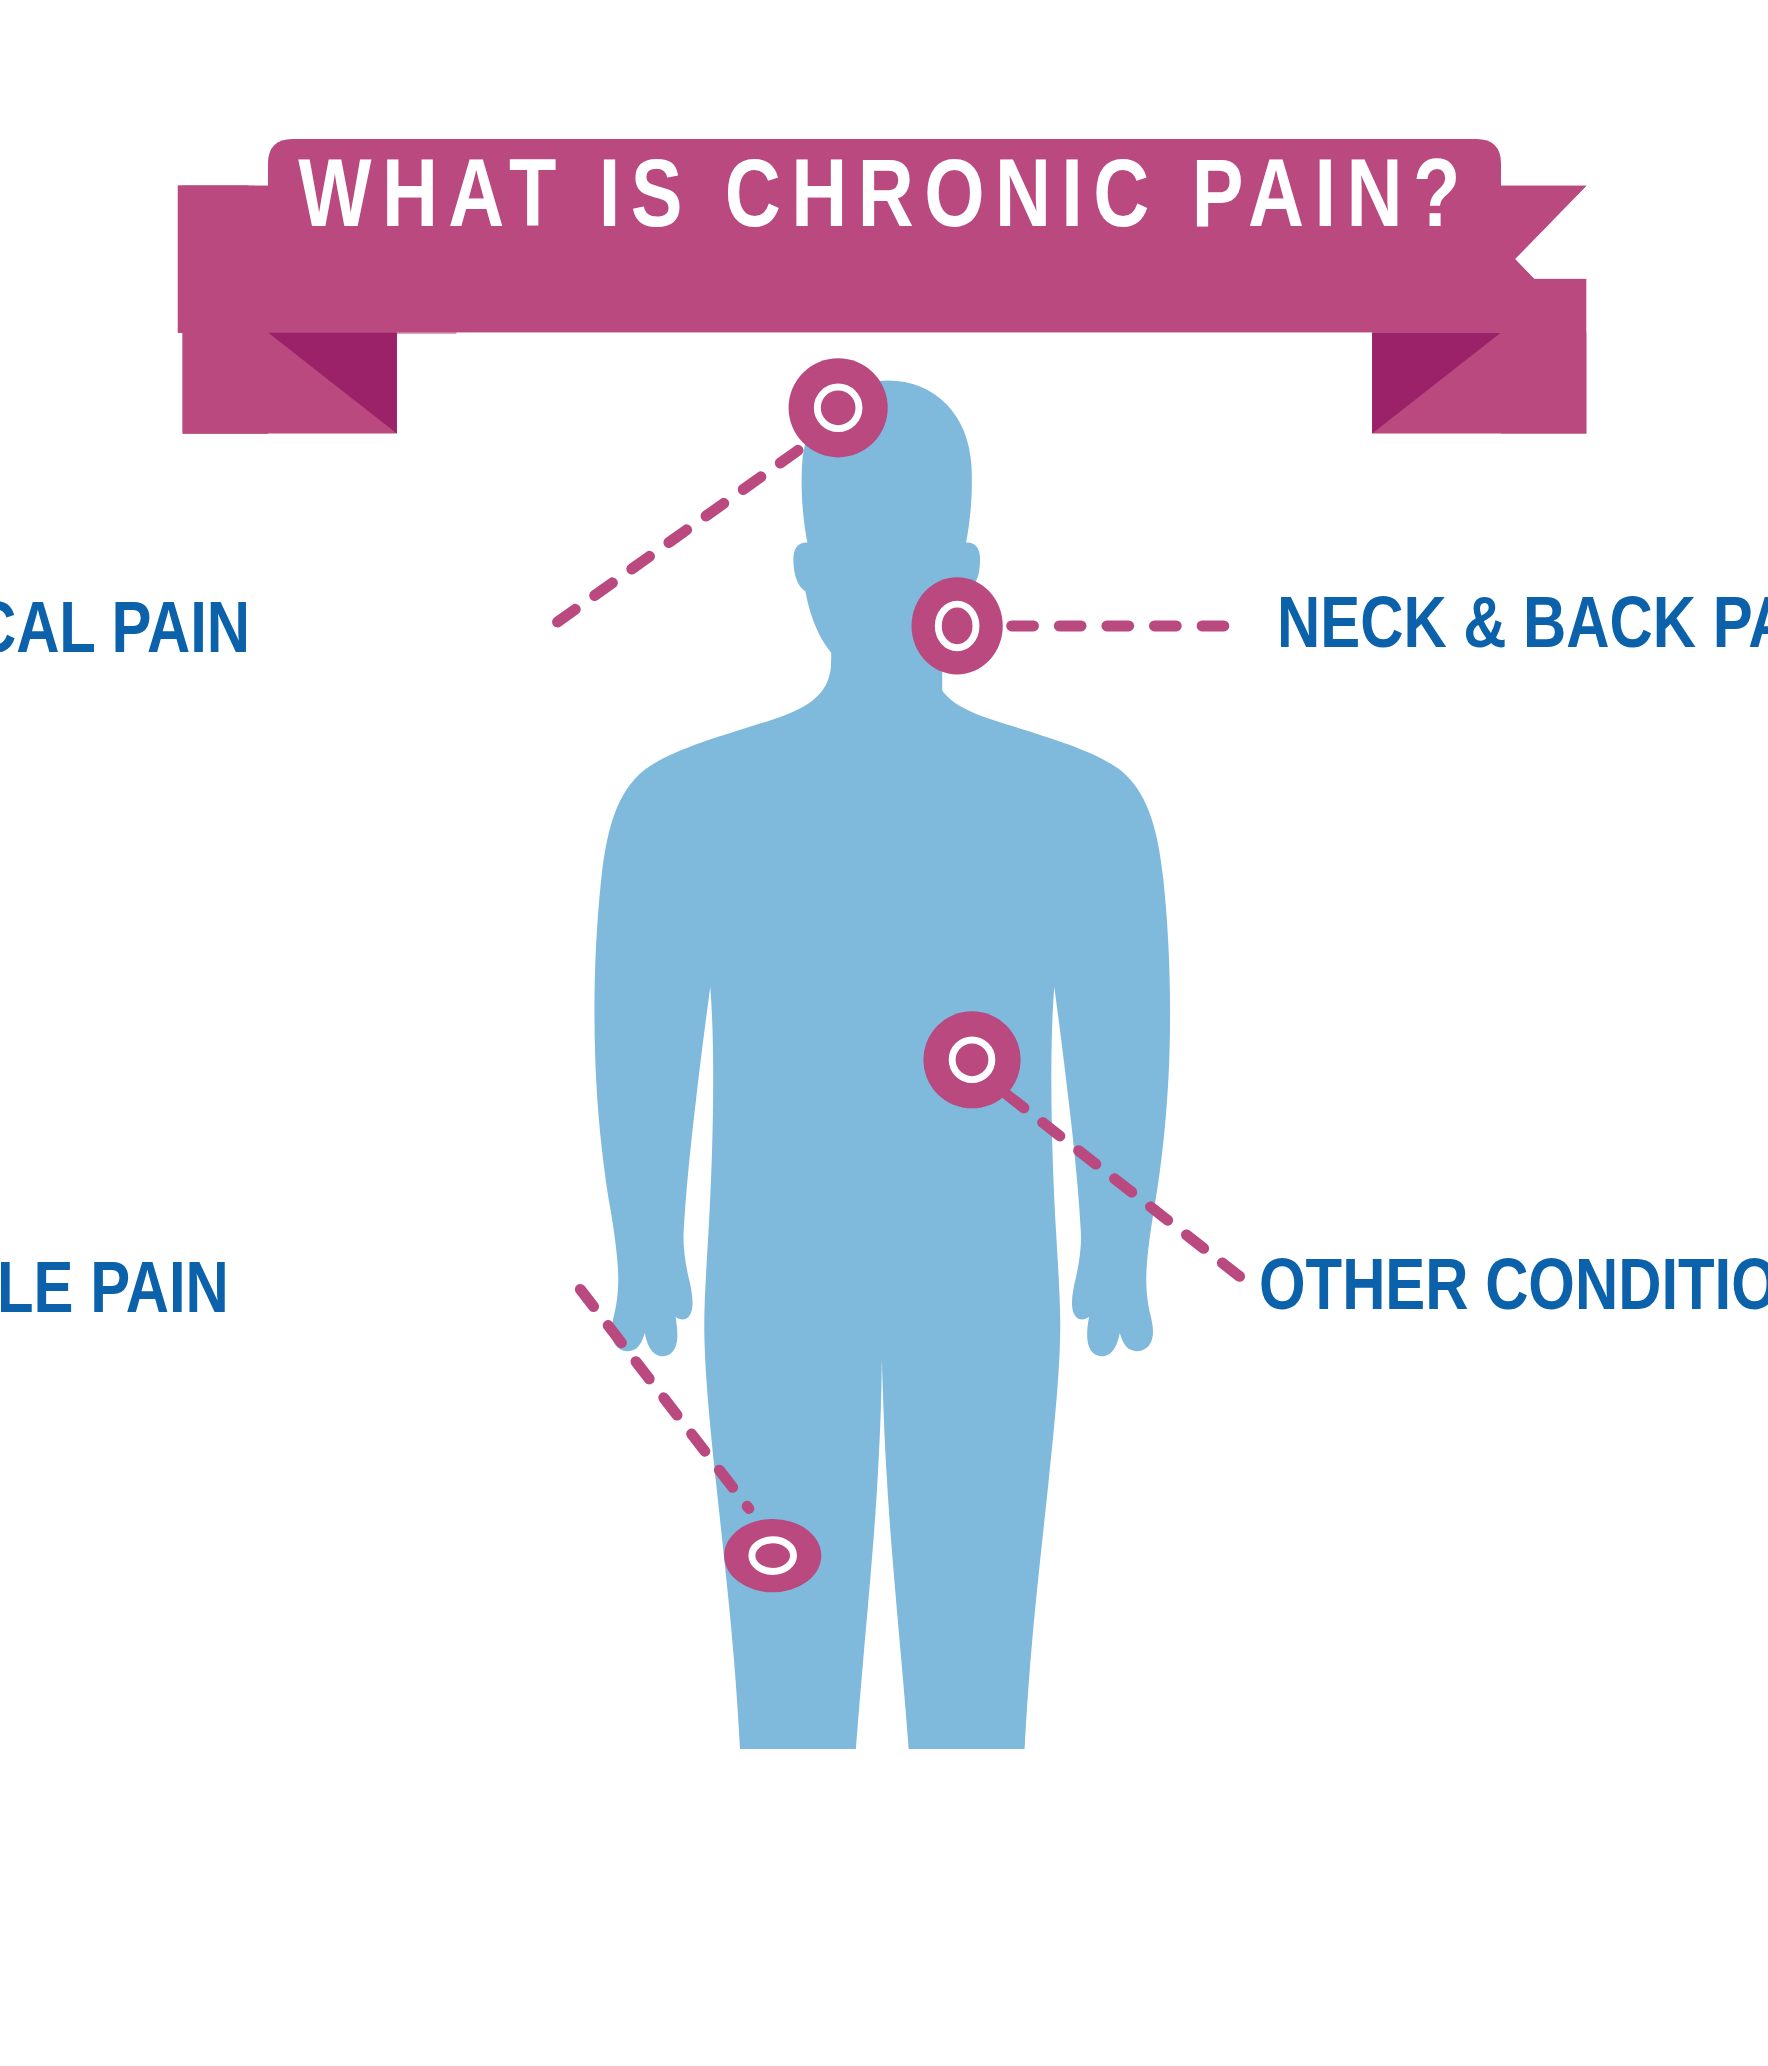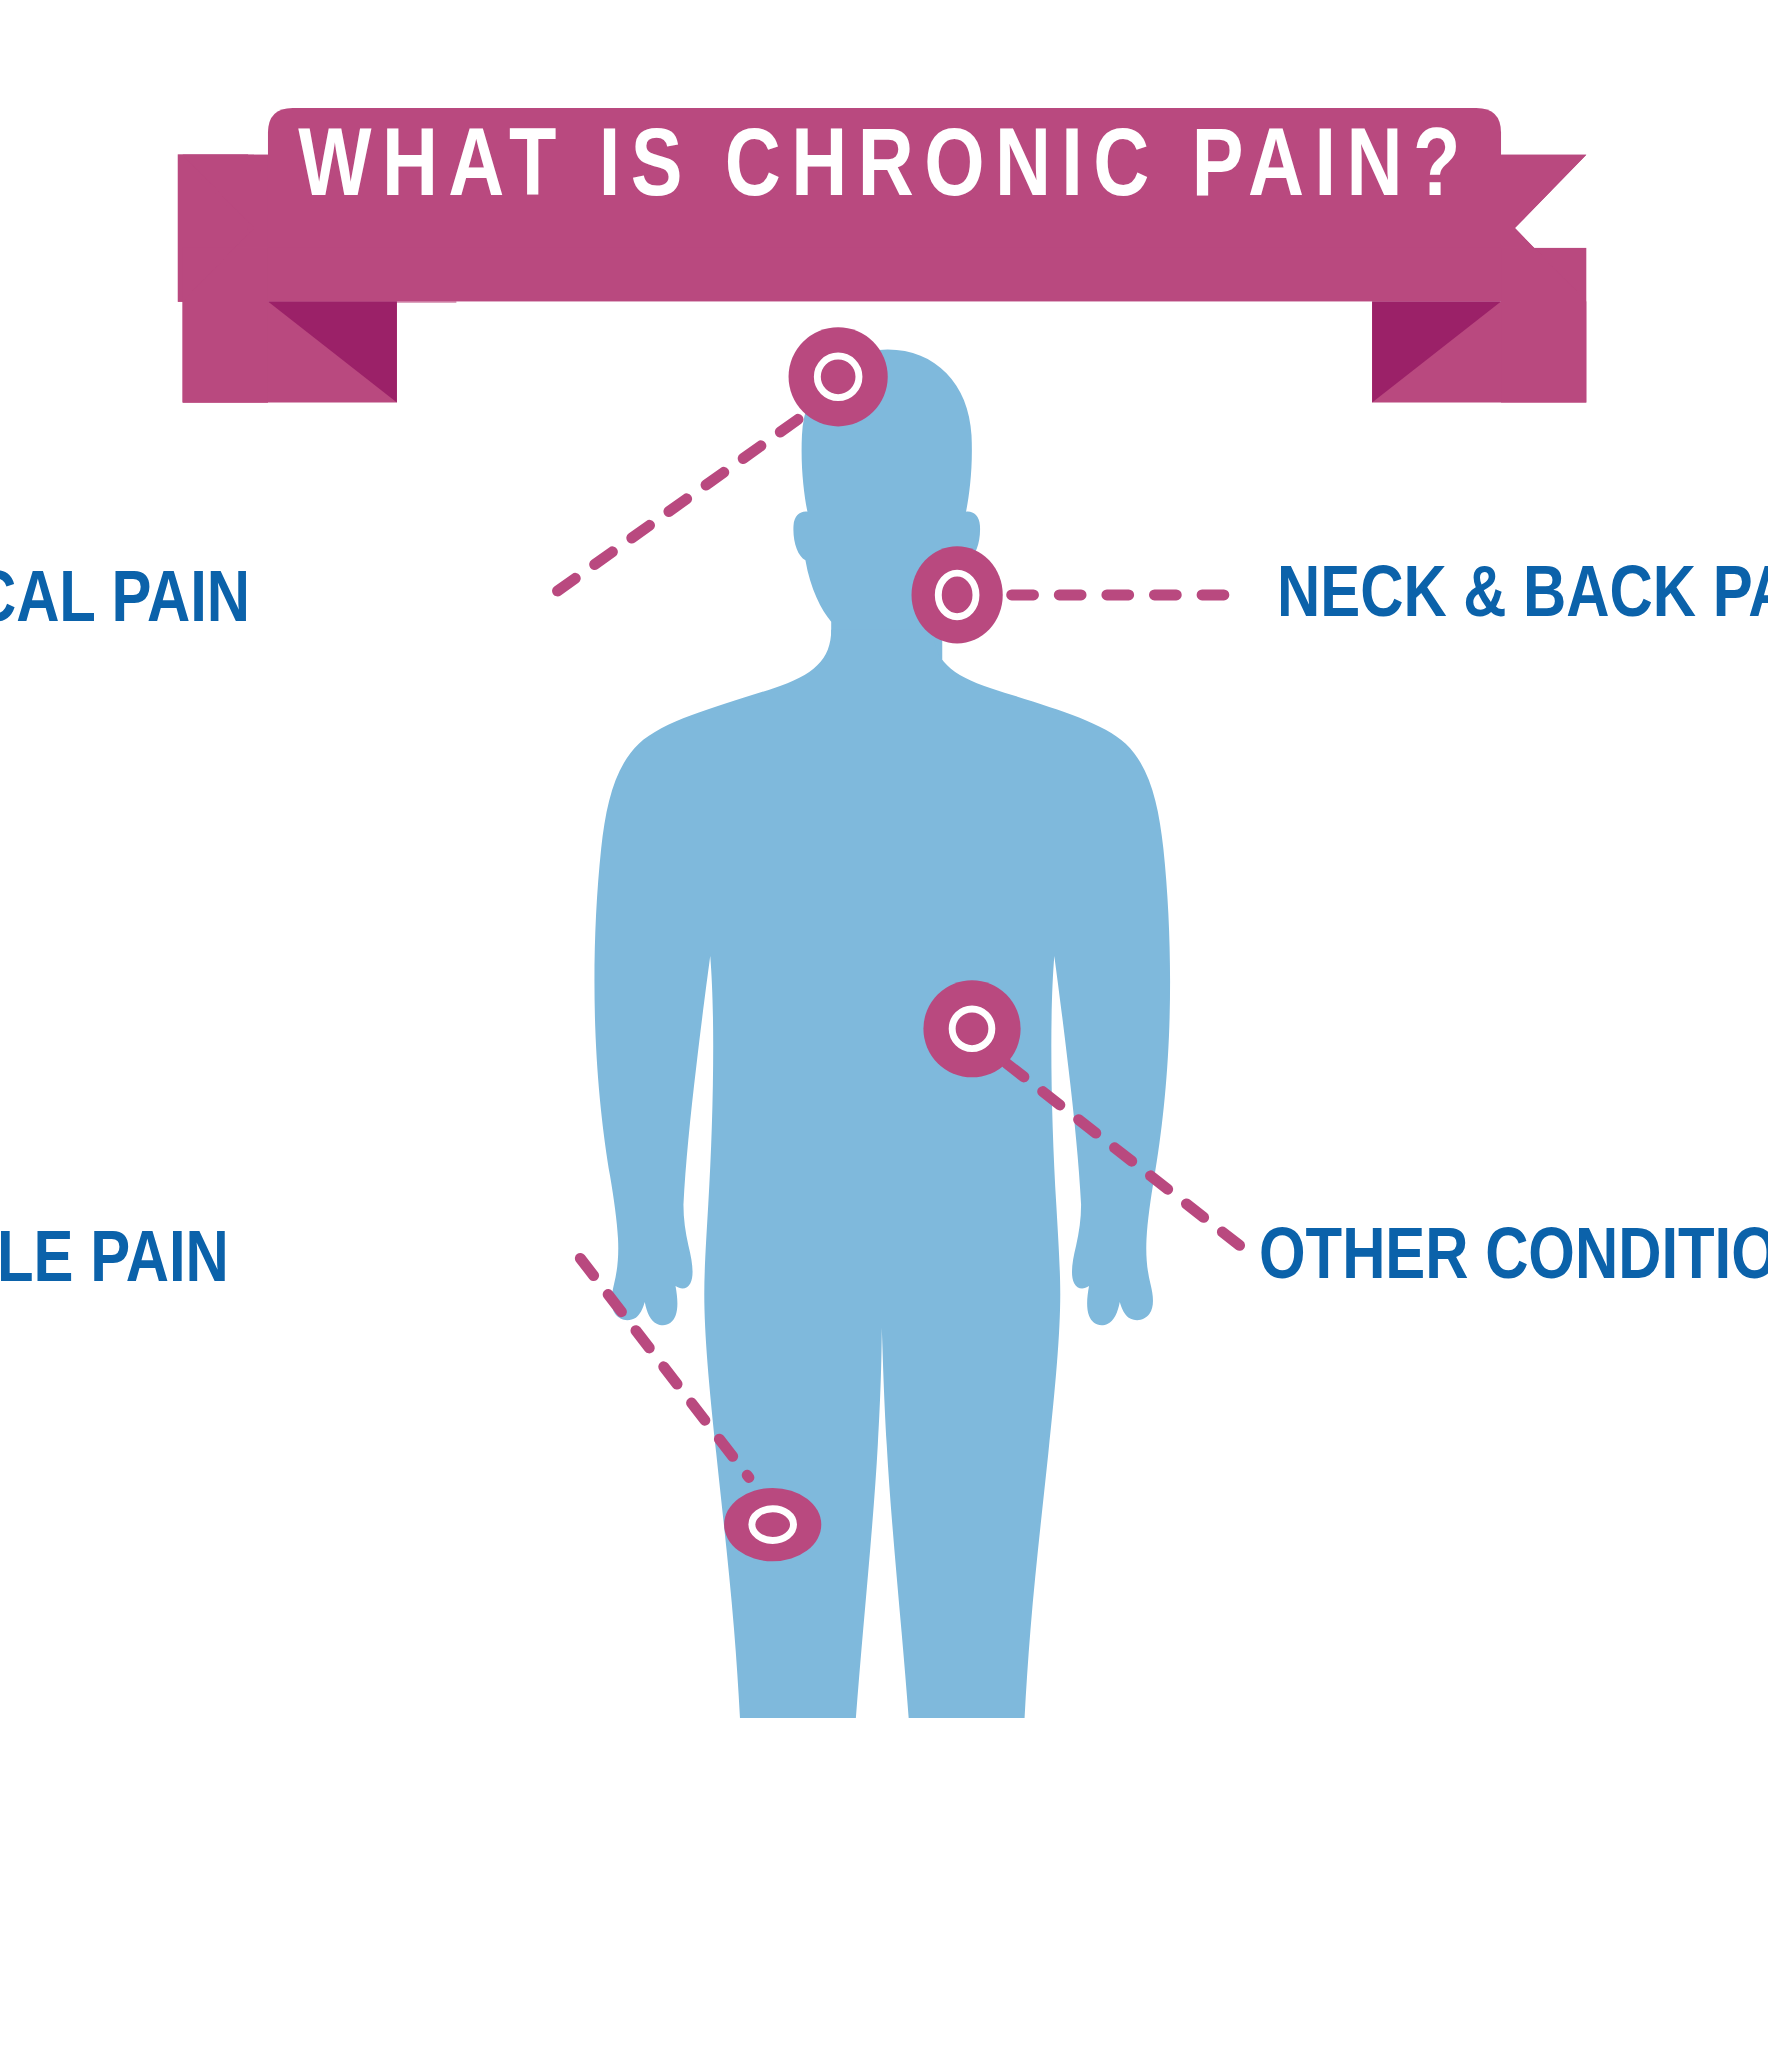--- a/index.html
+++ b/index.html
@@ -9,20 +9,21 @@
   }
   body {
     font-family: "Liberation Sans", sans-serif;
   }
   #infographic {
     position: relative;
     width: 1769px;
     height: 1718px;
     background: #ffffff;
     overflow: hidden;
+    margin-top: 31px;
   }
   #stage {
     position: absolute;
     inset: 0;
   }
   svg.layer {
     position: absolute;
     left: 0;
     top: 0;
     width: 1769px;

